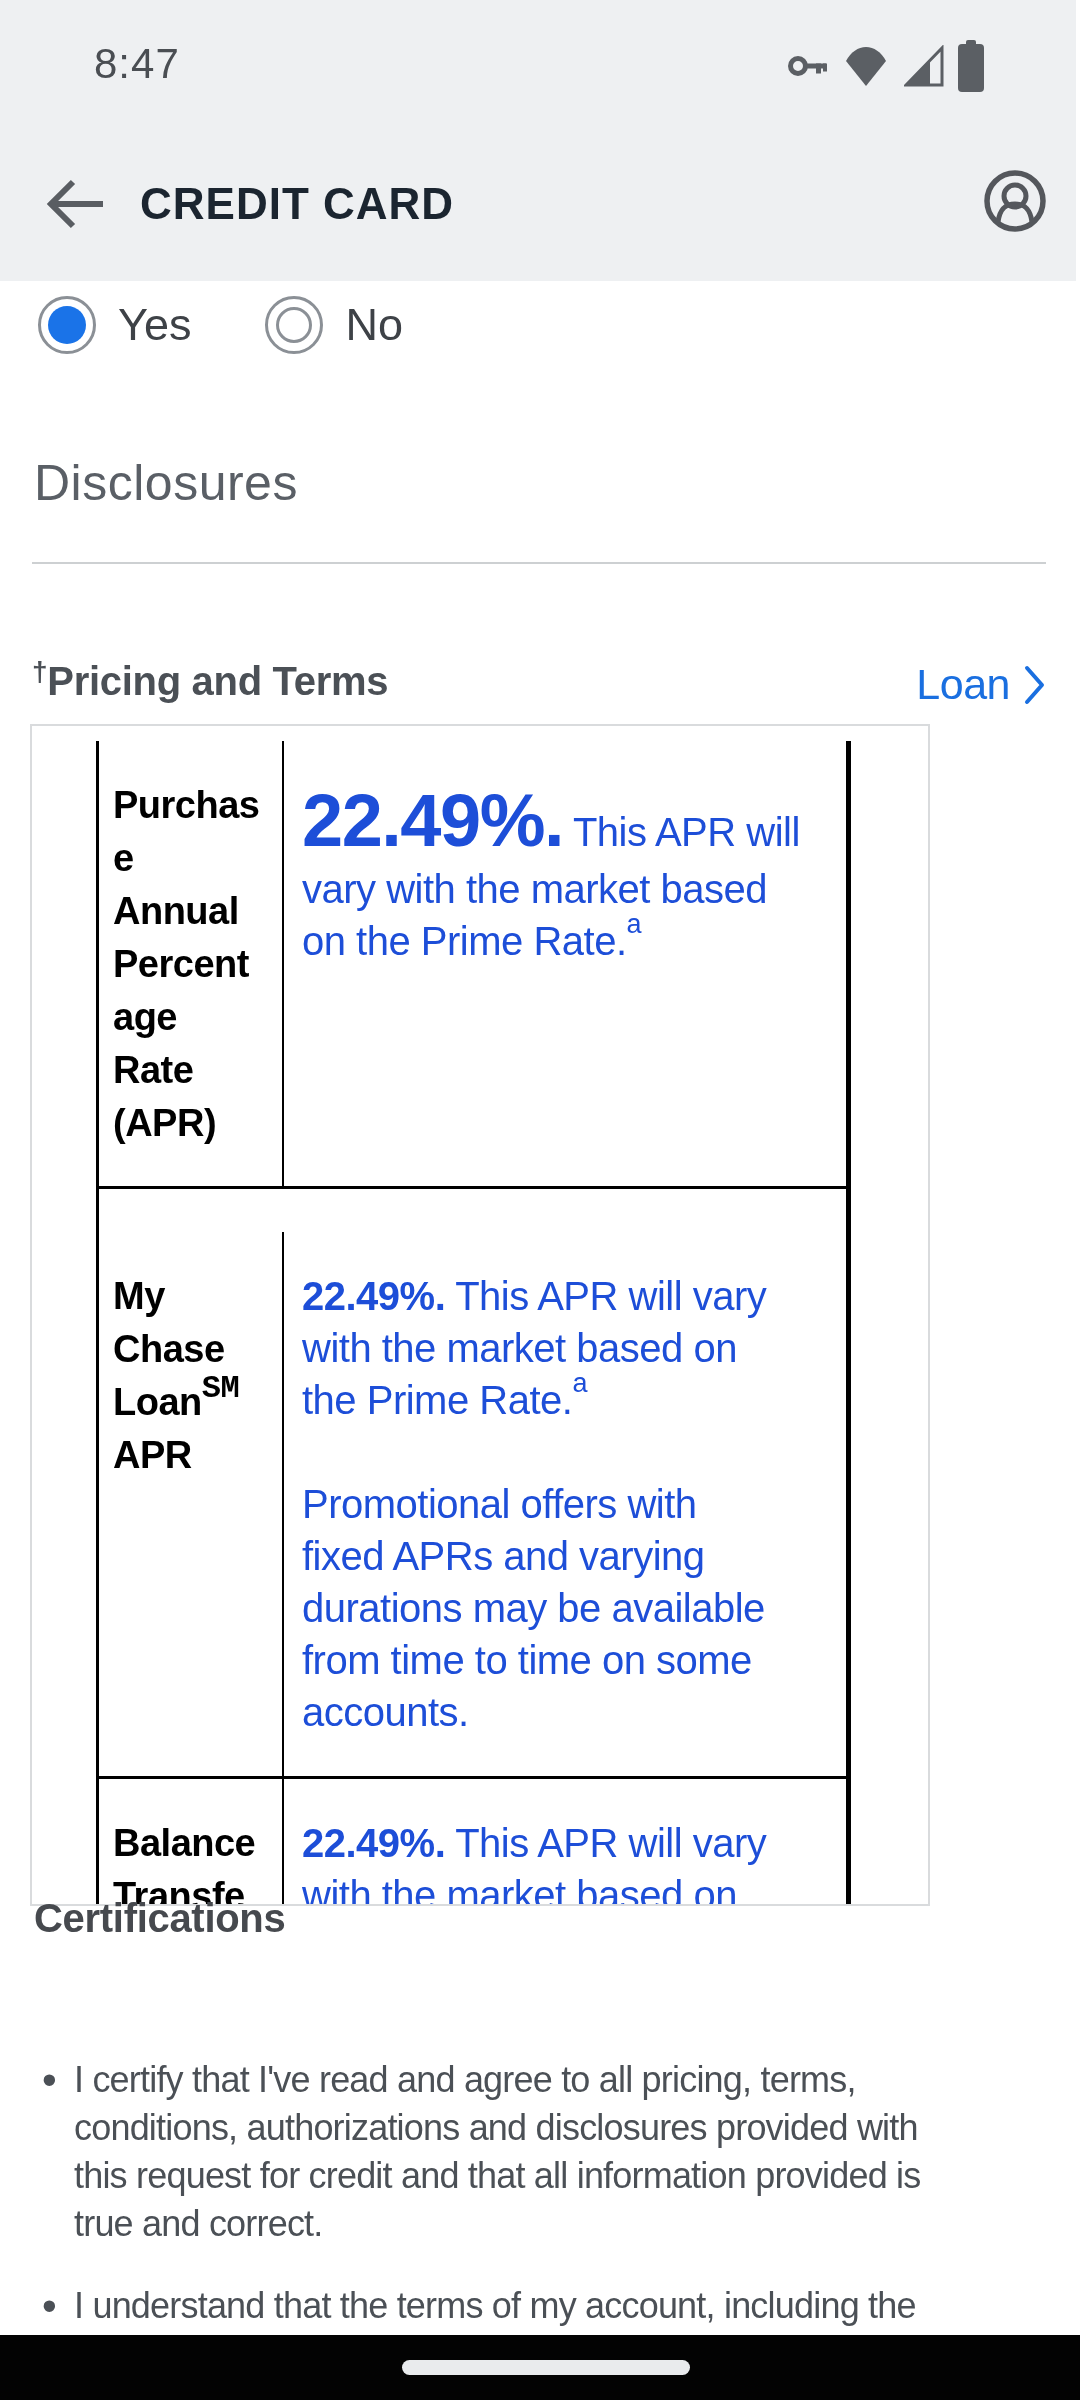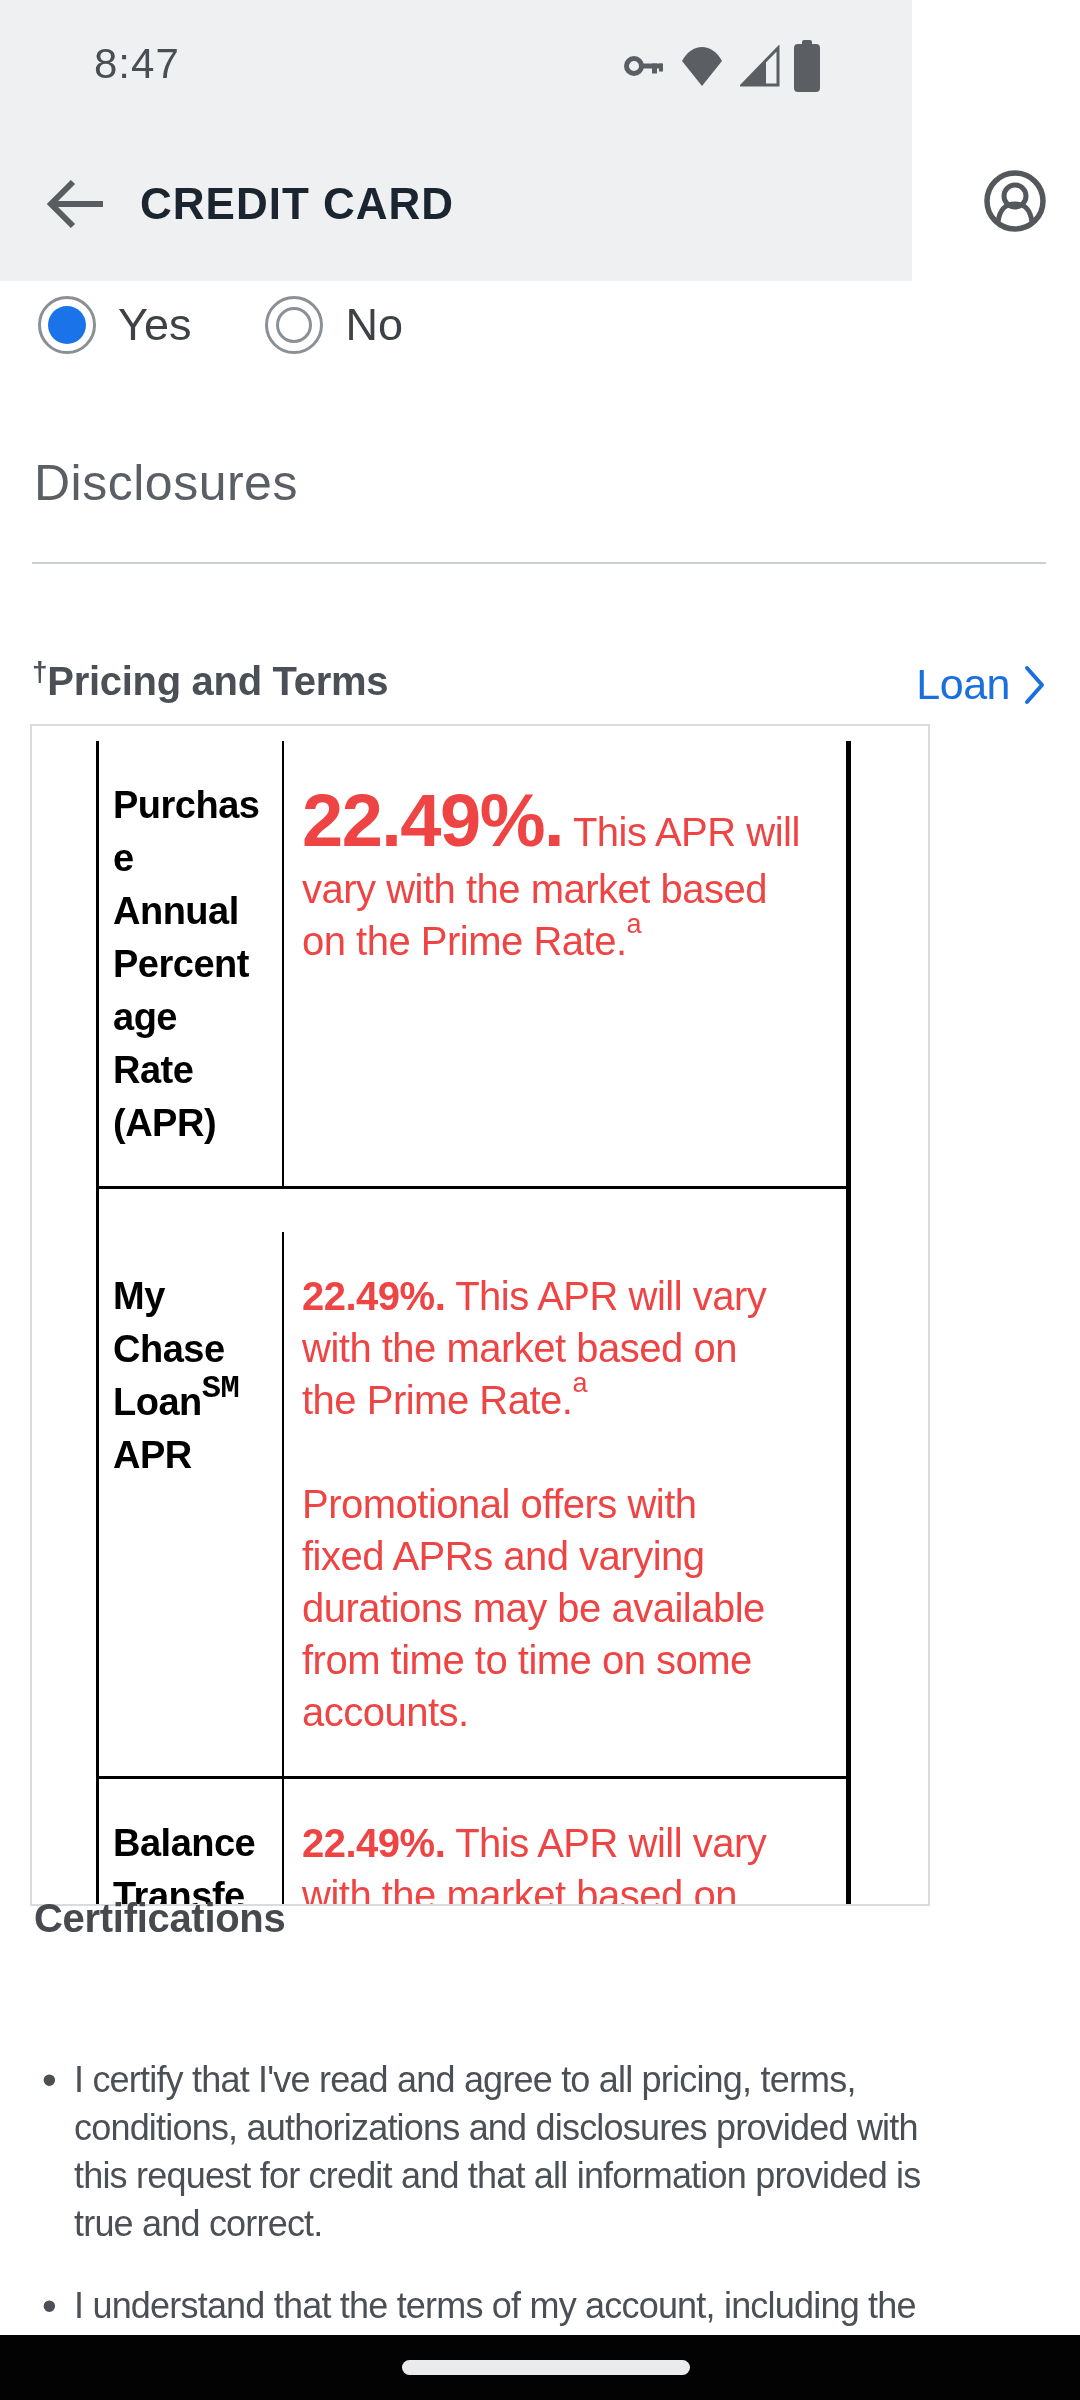--- a/index.html
+++ b/index.html
@@ -1,21 +1,21 @@
 <!DOCTYPE html>
 <html><head>
 <meta charset="utf-8">
 <style>
   html,body{margin:0;padding:0;background:#fff;}
   #screen{
     position:relative;width:1080px;height:2400px;overflow:hidden;background:#ffffff;
     font-family:"Liberation Sans", sans-serif;color:#111;
   }
   
-  .topbar{position:absolute;left:0;top:0;width:912px;height:281px;background:#eef0f2;}
+  .topbar{position:absolute;left:0;top:0;width:1076px;height:281px;background:#eef0f2;}
   .time{position:absolute;left:94px;top:40px;font-size:42px;color:#4a4e53;letter-spacing:1px;}
   .statusicons{position:absolute;right:92px;top:40px;height:52px;display:flex;align-items:center;gap:14px;}
   .backbtn{position:absolute;left:44px;top:172px;width:64px;height:64px;display:flex;align-items:center;justify-content:center;cursor:pointer;}
   .apptitle{position:absolute;left:140px;top:178px;font-size:44px;font-weight:700;color:#1b2530;letter-spacing:1px;line-height:52px;}
   .avatarbtn{position:absolute;left:982px;top:168px;width:66px;height:66px;cursor:pointer;}
   
   .radiorow{position:absolute;left:38px;top:296px;display:flex;align-items:center;}
   .radio-opt{display:flex;align-items:center;cursor:pointer;}
   .radio-opt + .radio-opt{margin-left:74px;}
   .ring{width:52px;height:52px;border:3px solid #8b9096;border-radius:50%;display:flex;align-items:center;justify-content:center;background:#fff;}
@@ -30,21 +30,21 @@
   .printbtn{position:absolute;right:34px;top:660px;display:flex;align-items:center;gap:14px;cursor:pointer;}
   .print-label{font-size:43px;color:#1a6fe0;letter-spacing:-0.5px;}
   
   .tscroll{position:absolute;left:30px;top:724px;width:900px;height:1182px;border:2px solid #d9dbdd;box-sizing:border-box;overflow:hidden;background:#fff;}
   .tbl{position:absolute;left:64px;top:15px;width:755px;border-left:3px solid #000;border-right:5px solid #000;box-sizing:border-box;}
   .trow{display:flex;border-bottom:3px solid #000;box-sizing:border-box;}
   .trow.last{border-bottom:none;}
   .r1{height:448px;} .r2{height:547px;margin-top:43px;} .r3{height:420px;}
   .lcell{width:185px;box-sizing:border-box;border-right:2px solid #000;padding:38px 10px 0 14px;
          font-weight:700;font-size:38px;line-height:53px;color:#000;white-space:pre-line;letter-spacing:-0.5px;}
-  .ccell{flex:1;box-sizing:border-box;padding:38px 14px 8px 18px;font-size:40px;line-height:52px;color:#ef4444;white-space:pre-line;letter-spacing:-0.5px;}
+  .ccell{flex:1;box-sizing:border-box;padding:38px 14px 8px 18px;font-size:40px;line-height:52px;color:#1d4ed8;white-space:pre-line;letter-spacing:-0.5px;}
   .bigrate{font-size:74px;font-weight:700;line-height:84px;letter-spacing:-1.5px;}
   .boldrate{font-weight:700;}
   .fnote{font-size:27px;line-height:0;vertical-align:22px;}
   .smsup{font-size:32px;font-weight:700;line-height:0;vertical-align:18px;font-family:Liberation Mono, monospace;}
   
   .cert-heading{position:absolute;left:34px;top:1896px;font-size:40px;font-weight:700;color:#46494e;letter-spacing:-0.3px;}
   .bullets{position:absolute;left:42px;top:2056px;width:1016px;}
   .bullet-item{display:flex;margin-bottom:34px;}
   .bullet-glyph{width:32px;flex:0 0 32px;font-size:42px;line-height:48px;color:#4b5056;}
   .bullet-text{font-size:36px;line-height:48px;color:#4b5056;letter-spacing:-0.8px;white-space:pre-line;}

